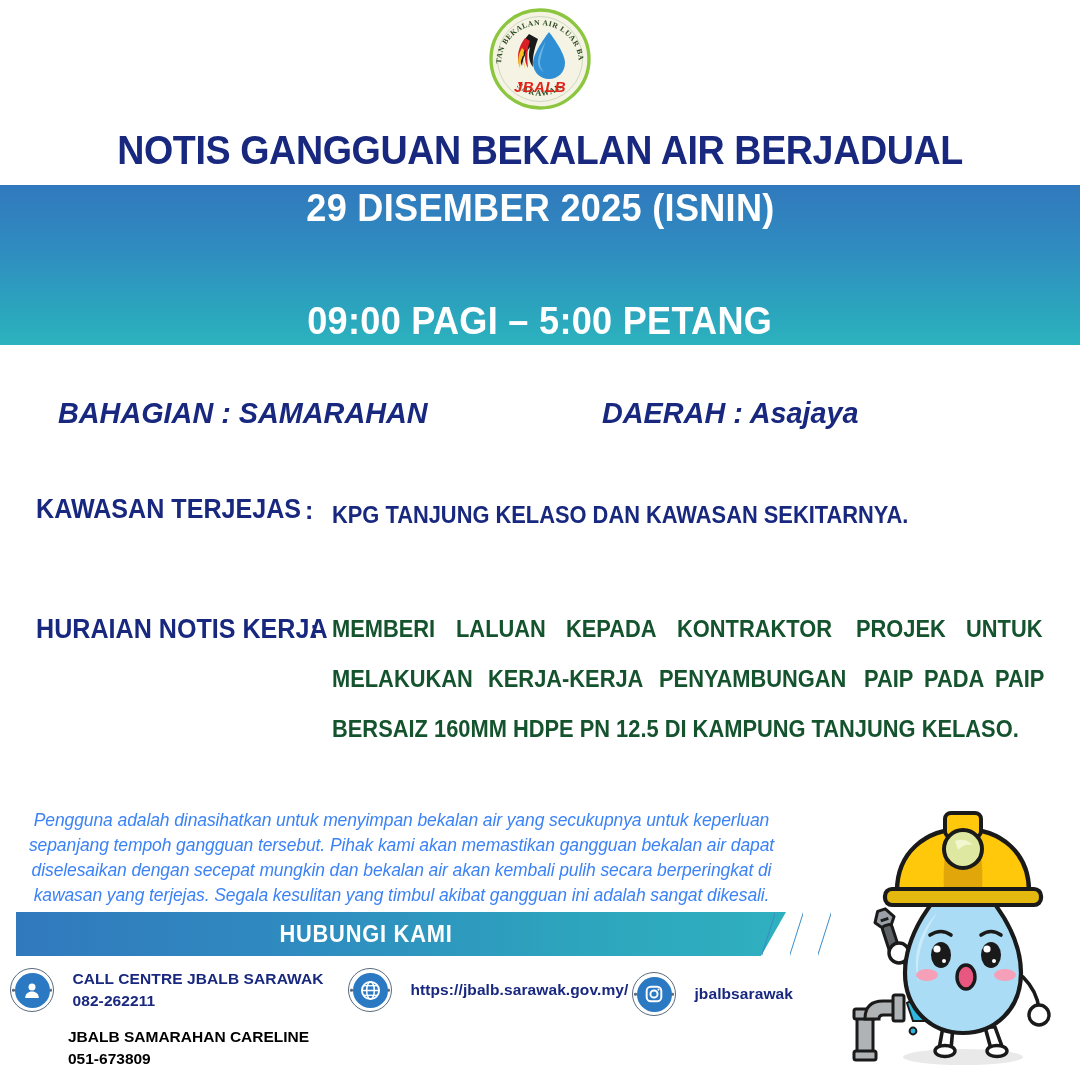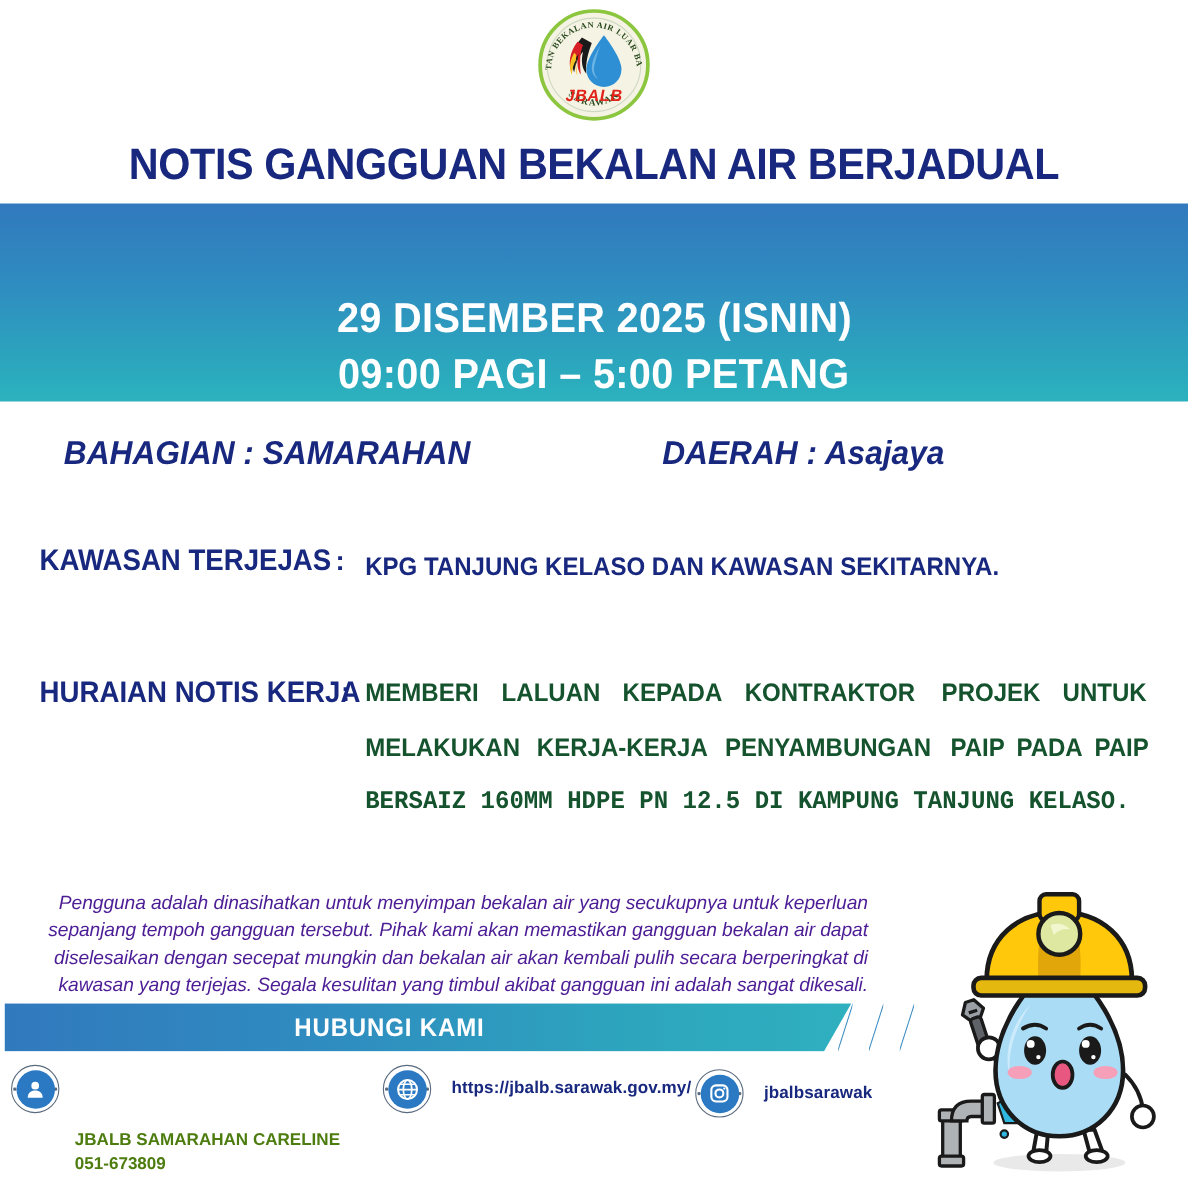--- a/index.html
+++ b/index.html
@@ -30,24 +30,24 @@
     font-weight:bold;
     letter-spacing:-0.4px;
     color:#18287f;
     transform:scaleX(0.94);
     white-space:nowrap;
   }
 
   
   .date-banner {
     position:absolute; top:185px; left:0;
-    width:1080px; height:180px;
+    width:1080px; height:160px;
     background:linear-gradient(180deg,#3179bd 0%,#2f8cc0 40%,#2ba9bd 85%,#2cb3bf 100%);
     display:flex; flex-direction:column;
-    align-items:center; justify-content:flex-end;
+    align-items:center; justify-content:space-between;
     gap:4px;
   }
   .date-line {
     color:#ffffff;
     font-size:38px;
     font-weight:bold;
     letter-spacing:0.3px;
     transform:scaleX(0.95);
     line-height:1.24;
     white-space:nowrap;
@@ -107,38 +107,38 @@
     width:715px;
   }
   .huraian-line {
     display:flex;
     font-size:23px; font-weight:bold; color:#14532d;
     line-height:1.0;
     margin-bottom:27px;
     white-space:nowrap;
   }
   .huraian-line.justify { justify-content:space-between; }
-  .huraian-line.last { display:block;font-family:Liberation Mono, monospace; }
+  .huraian-line.last { display:block; }
   .huraian-line span { transform:scaleX(0.95); transform-origin:left center; display:inline-block; }
 
   
   .disclaimer {
     position:absolute; top:808px; left:14px;
     width:775px;
     font-size:17.5px;
     font-style:italic;
-    color:#4c1d95;
+    color:#3b82f6;
     line-height:1.42;
-    text-align:right;
+    text-align:center;
     letter-spacing:-0.1px;
   }
 
   
   .hubungi-banner {
-    position:absolute; top:912px; left:4px;
+    position:absolute; top:912px; left:16px;
     width:770px; height:44px;
   }
   .hubungi-shape {
     position:absolute; inset:0;
     background:linear-gradient(90deg,#3179bd 0%,#2f8cc0 38%,#2da6bd 75%,#2fb0bf 100%);
     clip-path:polygon(0 0, 770px 0, 745px 44px, 0 44px);
   }
   .hubungi-text {
     position:absolute; top:0; left:0; width:700px; height:44px;
     display:flex; align-items:center; justify-content:center;
@@ -193,21 +193,21 @@
     color:#18287f;
     font-size:15.5px;
     font-weight:bold;
     line-height:1.42;
     letter-spacing:0.1px;
     white-space:nowrap;
   }
   .contact-text.single { font-size:15.5px; }
   .careline-block {
     position:absolute; top:1026px; left:68px;
-    color:#4d7c0f; font-size:15.5px; font-weight:bold;
+    color:#000000; font-size:15.5px; font-weight:bold;
     line-height:1.42; white-space:nowrap;
   }
 
   
   .mascot { position:absolute; top:795px; left:845px; width:230px; height:285px; }
 </style>
 </head>
 <body>
 
 <div id="poster">
@@ -295,20 +295,24 @@
   <div class="contact-block c-call">
     <span class="icon-ring">
       <span class="outer"></span><span class="dot l"></span><span class="dot r"></span>
       <span class="inner">
         <svg width="22" height="22" viewBox="0 0 22 22">
           <circle cx="11" cy="8" r="3.5" fill="#ffffff"></circle>
           <path d="M4.2 19 C4.2 14.6 7.3 12.4 11 12.4 C14.7 12.4 17.8 14.6 17.8 19 Z" fill="#ffffff"></path>
         </svg>
       </span>
     </span>
+    <span class="contact-text">
+      <span>CALL CENTRE JBALB SARAWAK</span><br>
+      <span>082-262211</span>
+    </span>
   </div>
 
   <div class="careline-block">
     <span>JBALB SAMARAHAN CARELINE</span><br>
     <span>051-673809</span>
   </div>
 
   <div class="contact-block c-web">
     <span class="icon-ring">
       <span class="outer"></span><span class="dot l"></span><span class="dot r"></span>

